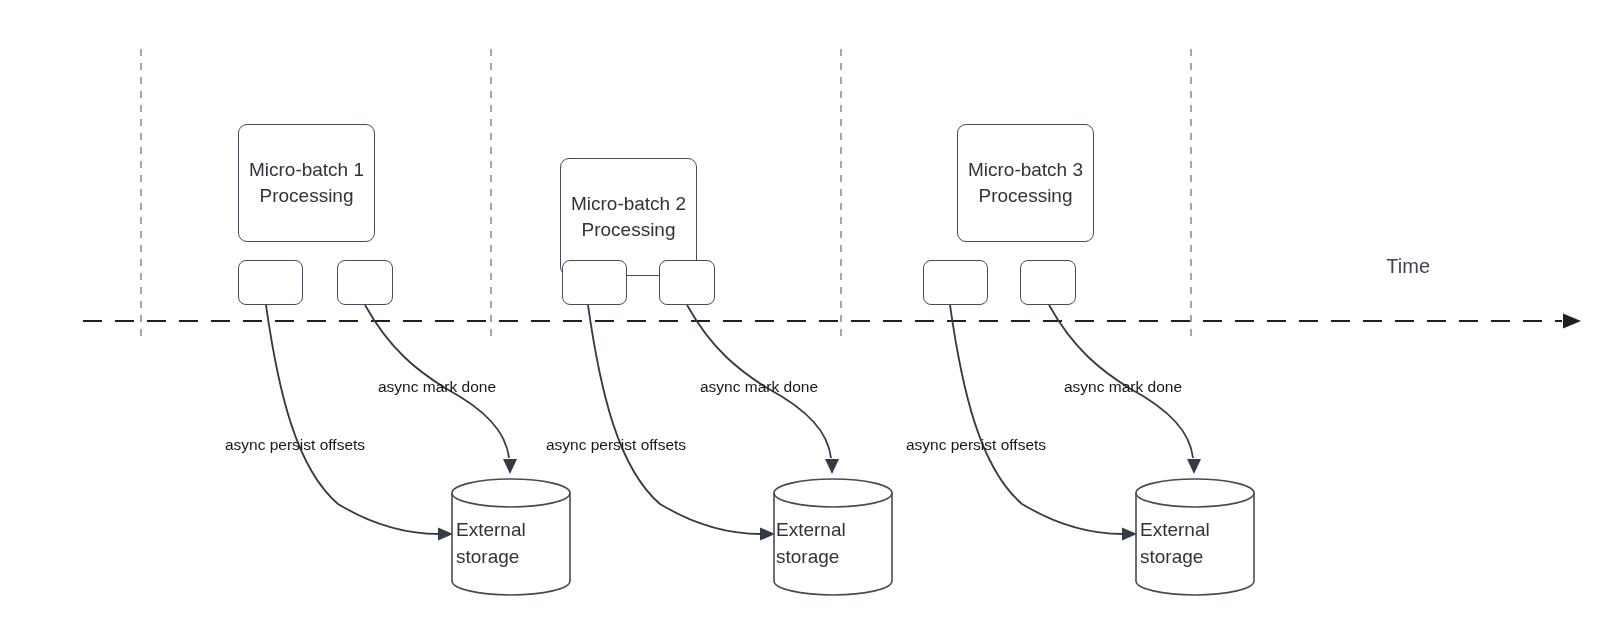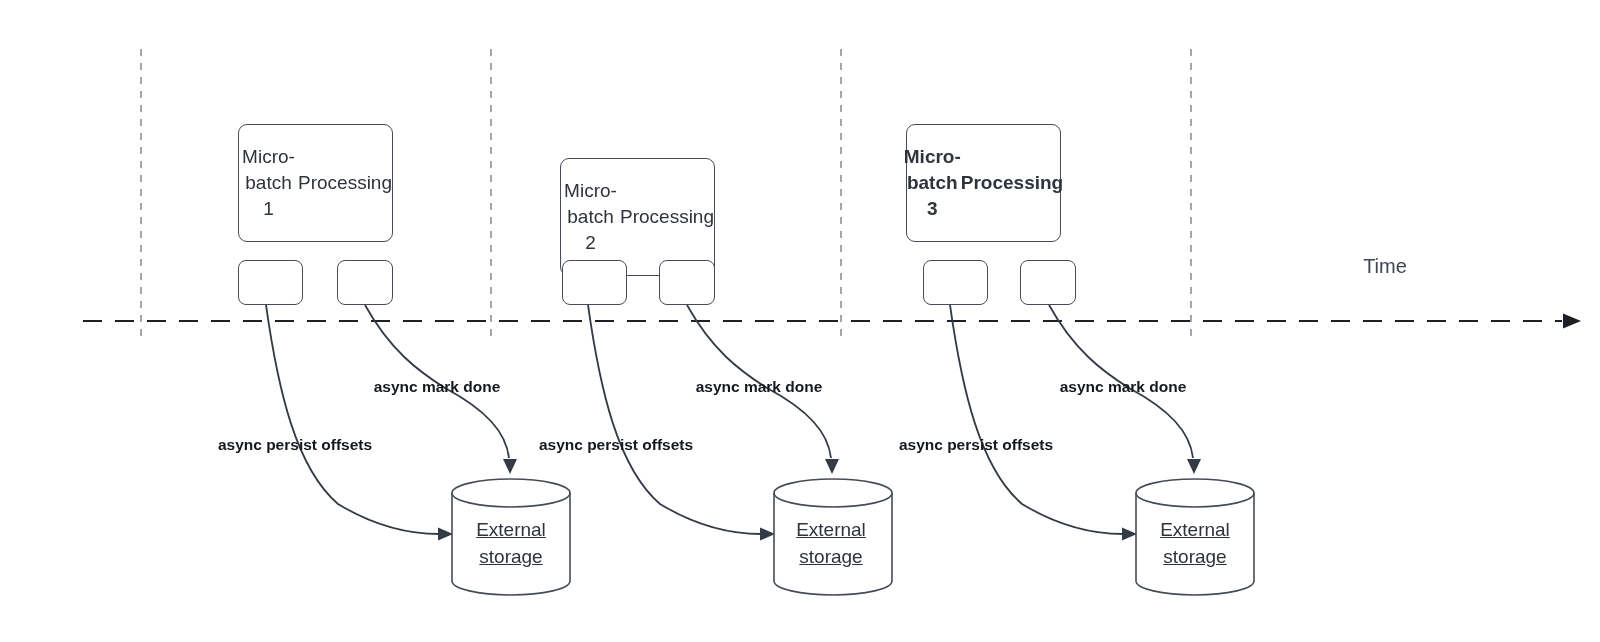--- a/index.html
+++ b/index.html
@@ -17,28 +17,28 @@
   }
   .layer-svg {
     position: absolute;
     left: 0;
     top: 0;
   }
   
   .batch-box {
     position: absolute;
     top: 124px;
-    width: 155px;
+    width: 137px;
     height: 118px;
     box-sizing: border-box;
     border: 1.5px solid #464c57;
     border-radius: 9px;
     background: #ffffff;
     display: flex;
-    flex-direction: row;
+    flex-direction: column;
     align-items: center;
     justify-content: center;
     font-size: 19px;
     line-height: 26px;
     color: #2f333b;
     text-align: center;
   }
   .small-box {
     position: absolute;
     top: 260px;
@@ -46,31 +46,31 @@
     box-sizing: border-box;
     border: 1.5px solid #464c57;
     border-radius: 8px;
     background: #ffffff;
   }
   .small-box.a { width: 65px; }
   .small-box.b { width: 56px; }
   
   .b1 .batch-box  { left: 238px; }
   .b2 .batch-box  { left: 560px; margin-top: 34px; }
-  .b3 .batch-box  { left: 906px; font-weight: bold; }
+  .b3 .batch-box  { left: 957px; }
   .b1 .small-box.a { left: 238px; }
   .b2 .small-box.a { left: 562px; }
   .b3 .small-box.a { left: 923px; }
   .b1 .small-box.b { left: 337px; }
   .b2 .small-box.b { left: 659px; }
   .b3 .small-box.b { left: 1020px; }
   
   .edge-label {
     position: absolute;
-    font-weight: bold;
+    font-weight: normal;
     font-size: 15.5px;
     color: #14181f;
     text-align: center;
     white-space: nowrap;
   }
   .persist-label { top: 436px; width: 190px; }
   .done-label    { top: 378px; width: 160px; }
   .b1 .persist-label { left: 200px; }
   .b2 .persist-label { left: 521px; }
   .b3 .persist-label { left: 881px; }
@@ -78,33 +78,31 @@
   .b2 .done-label { left: 679px; }
   .b3 .done-label { left: 1043px; }
   
   .storage-label {
     position: absolute;
     top: 516px;
     width: 110px;
     font-size: 19px;
     line-height: 27px;
     color: #2f333b;
-    text-align: center;
-    text-decoration: underline;
   }
   .b1 .storage-label { left: 456px; }
   .b2 .storage-label { left: 776px; }
   .b3 .storage-label { left: 1140px; }
   
   .time-label {
     position: absolute;
     left: 1340px;
     top: 255px;
     width: 90px;
-    text-align: center;
+    text-align: right;
     font-size: 20px;
     color: #3e4450;
   }
 </style>
 </head>
 <body>
 
 <div class="canvas">
 
   <svg class="layer-svg" width="1600" height="642" viewBox="0 0 1600 642">

